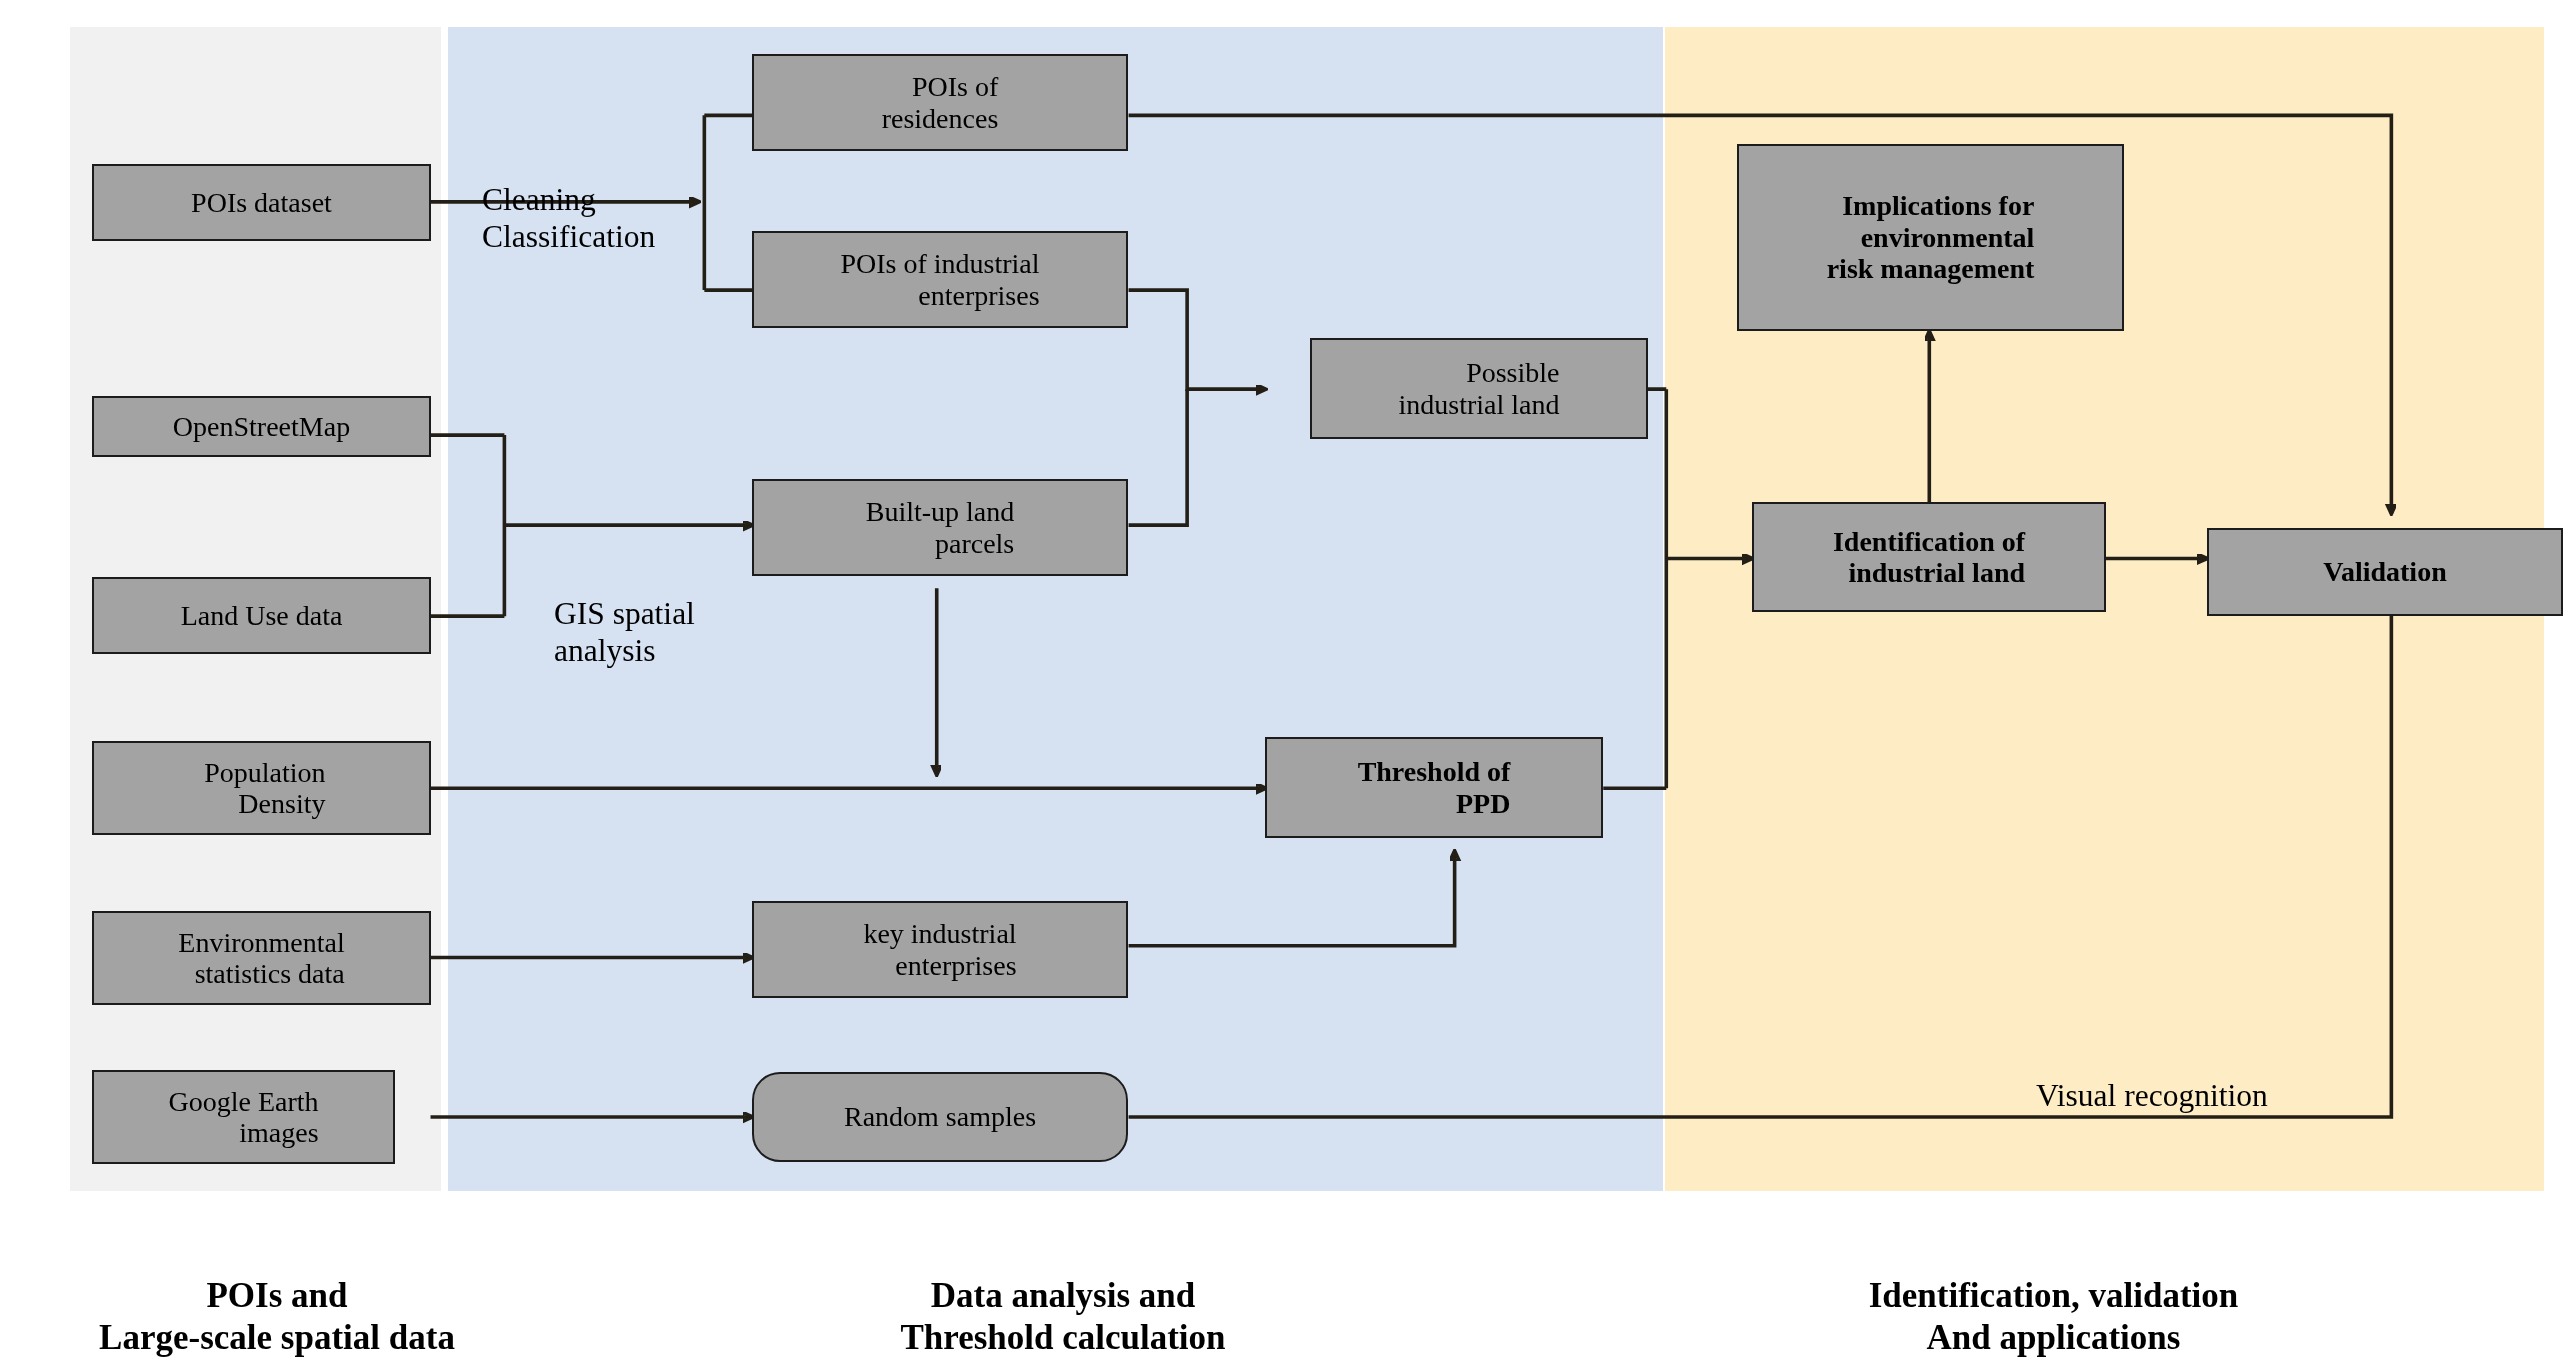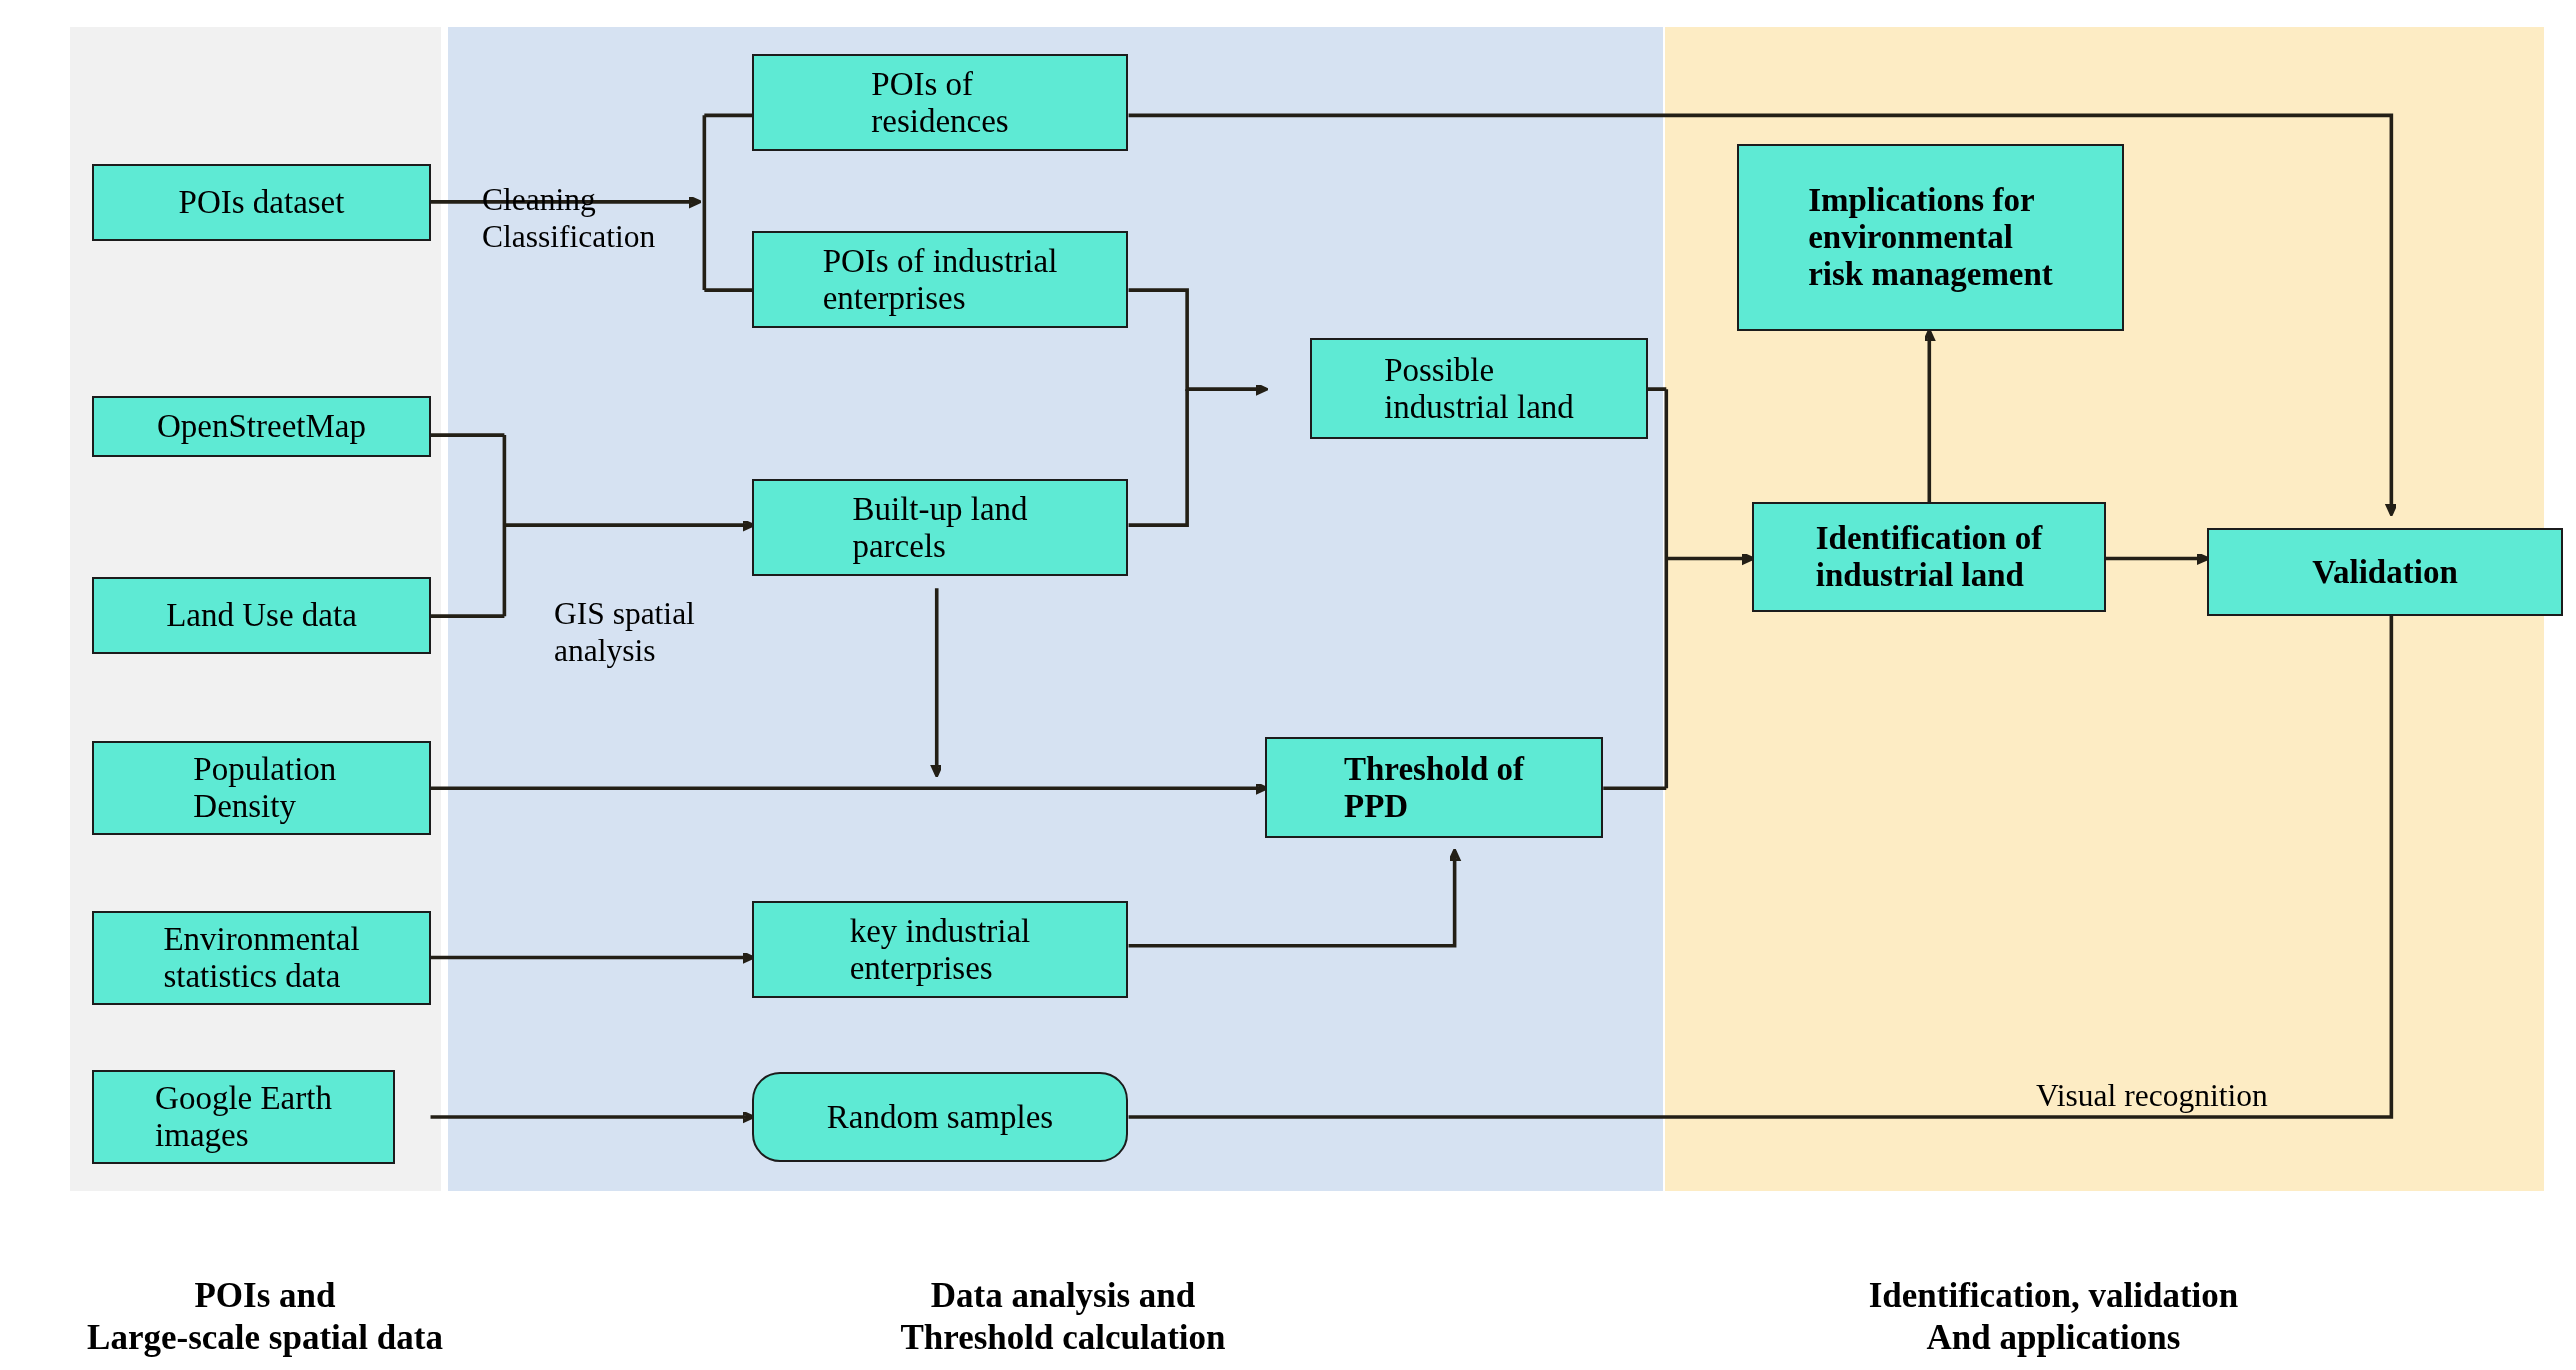--- a/index.html
+++ b/index.html
@@ -10,28 +10,28 @@
     font-family:"Liberation Serif","DejaVu Serif",serif;
     overflow:hidden;
   }
   .panel{position:absolute;}
   #panel-sources{left:70px;top:27px;width:371px;height:1164px;background:#f1f1f1;}
   #panel-analysis{left:448px;top:27px;width:1215px;height:1164px;background:#d6e2f2;}
   #panel-results{left:1665px;top:27px;width:879px;height:1164px;background:#fdecc4;}
 
   .node{
     position:absolute;
-    background:#5eead4;
+    background:#a3a3a3;
     border:2.7px solid #1c1c1c;
     box-sizing:border-box;
     display:flex;align-items:center;justify-content:center;
-    text-align:left;
+    text-align:right;
     line-height:1.12;
     color:#000000;
-    font-size:33px;
+    font-size:28px;
     padding:0 5.4px;
     z-index:6;
   }
   .node.bold{font-weight:bold;}
 
   .caption{
     position:absolute;
     text-align:center;
     font-weight:bold;
     font-size:35px;
@@ -191,21 +191,21 @@
 
   <div class="edgelabel" style="left:522px;top:558px;">
     <span>GIS spatial
 analysis</span>
   </div>
 
   <div class="edgelabel" style="left:2004px;top:1040px;text-align:right;">
     <span>Visual recognition</span>
   </div>
 
-  <div class="caption" style="left:4px;top:1232px;width:522px;">
+  <div class="caption" style="left:16px;top:1232px;width:522px;">
     <span>POIs and
 Large-scale spatial data</span>
   </div>
 
   <div class="caption" style="left:748px;top:1232px;width:630px;">
     <span>Data analysis  and
 Threshold  calculation</span>
   </div>
 
   <div class="caption" style="left:1693px;top:1232px;width:721px;">

